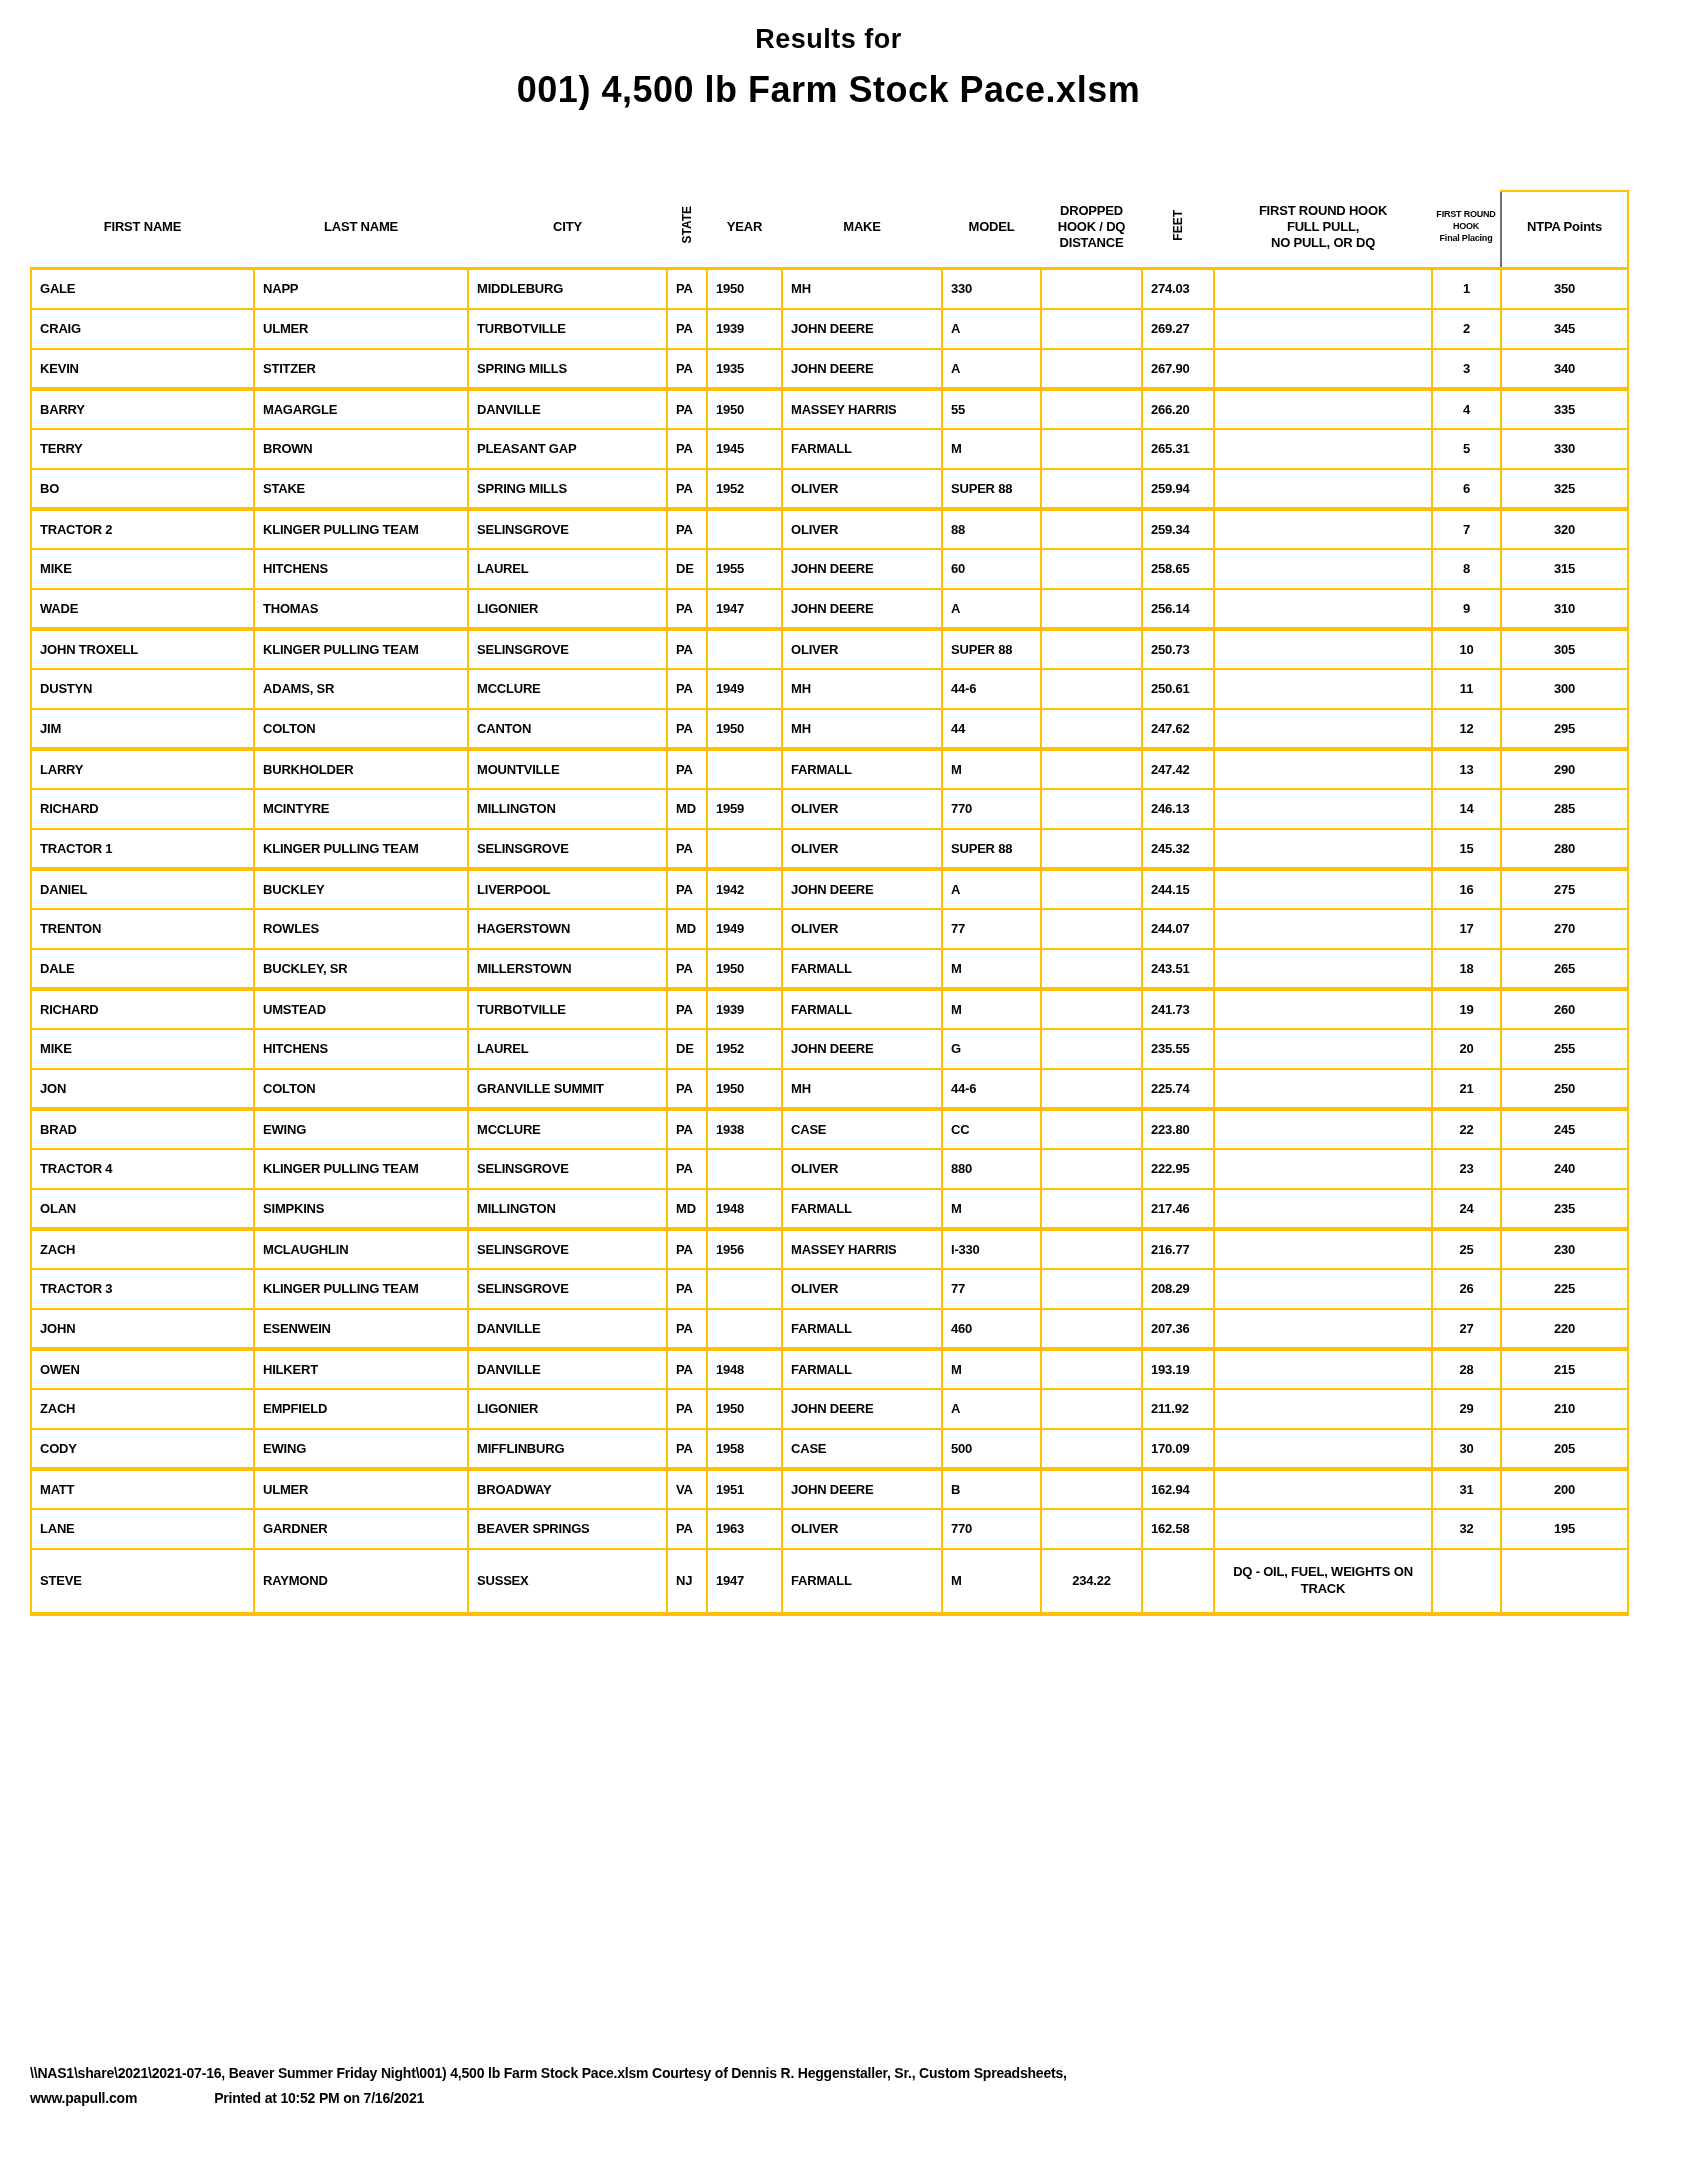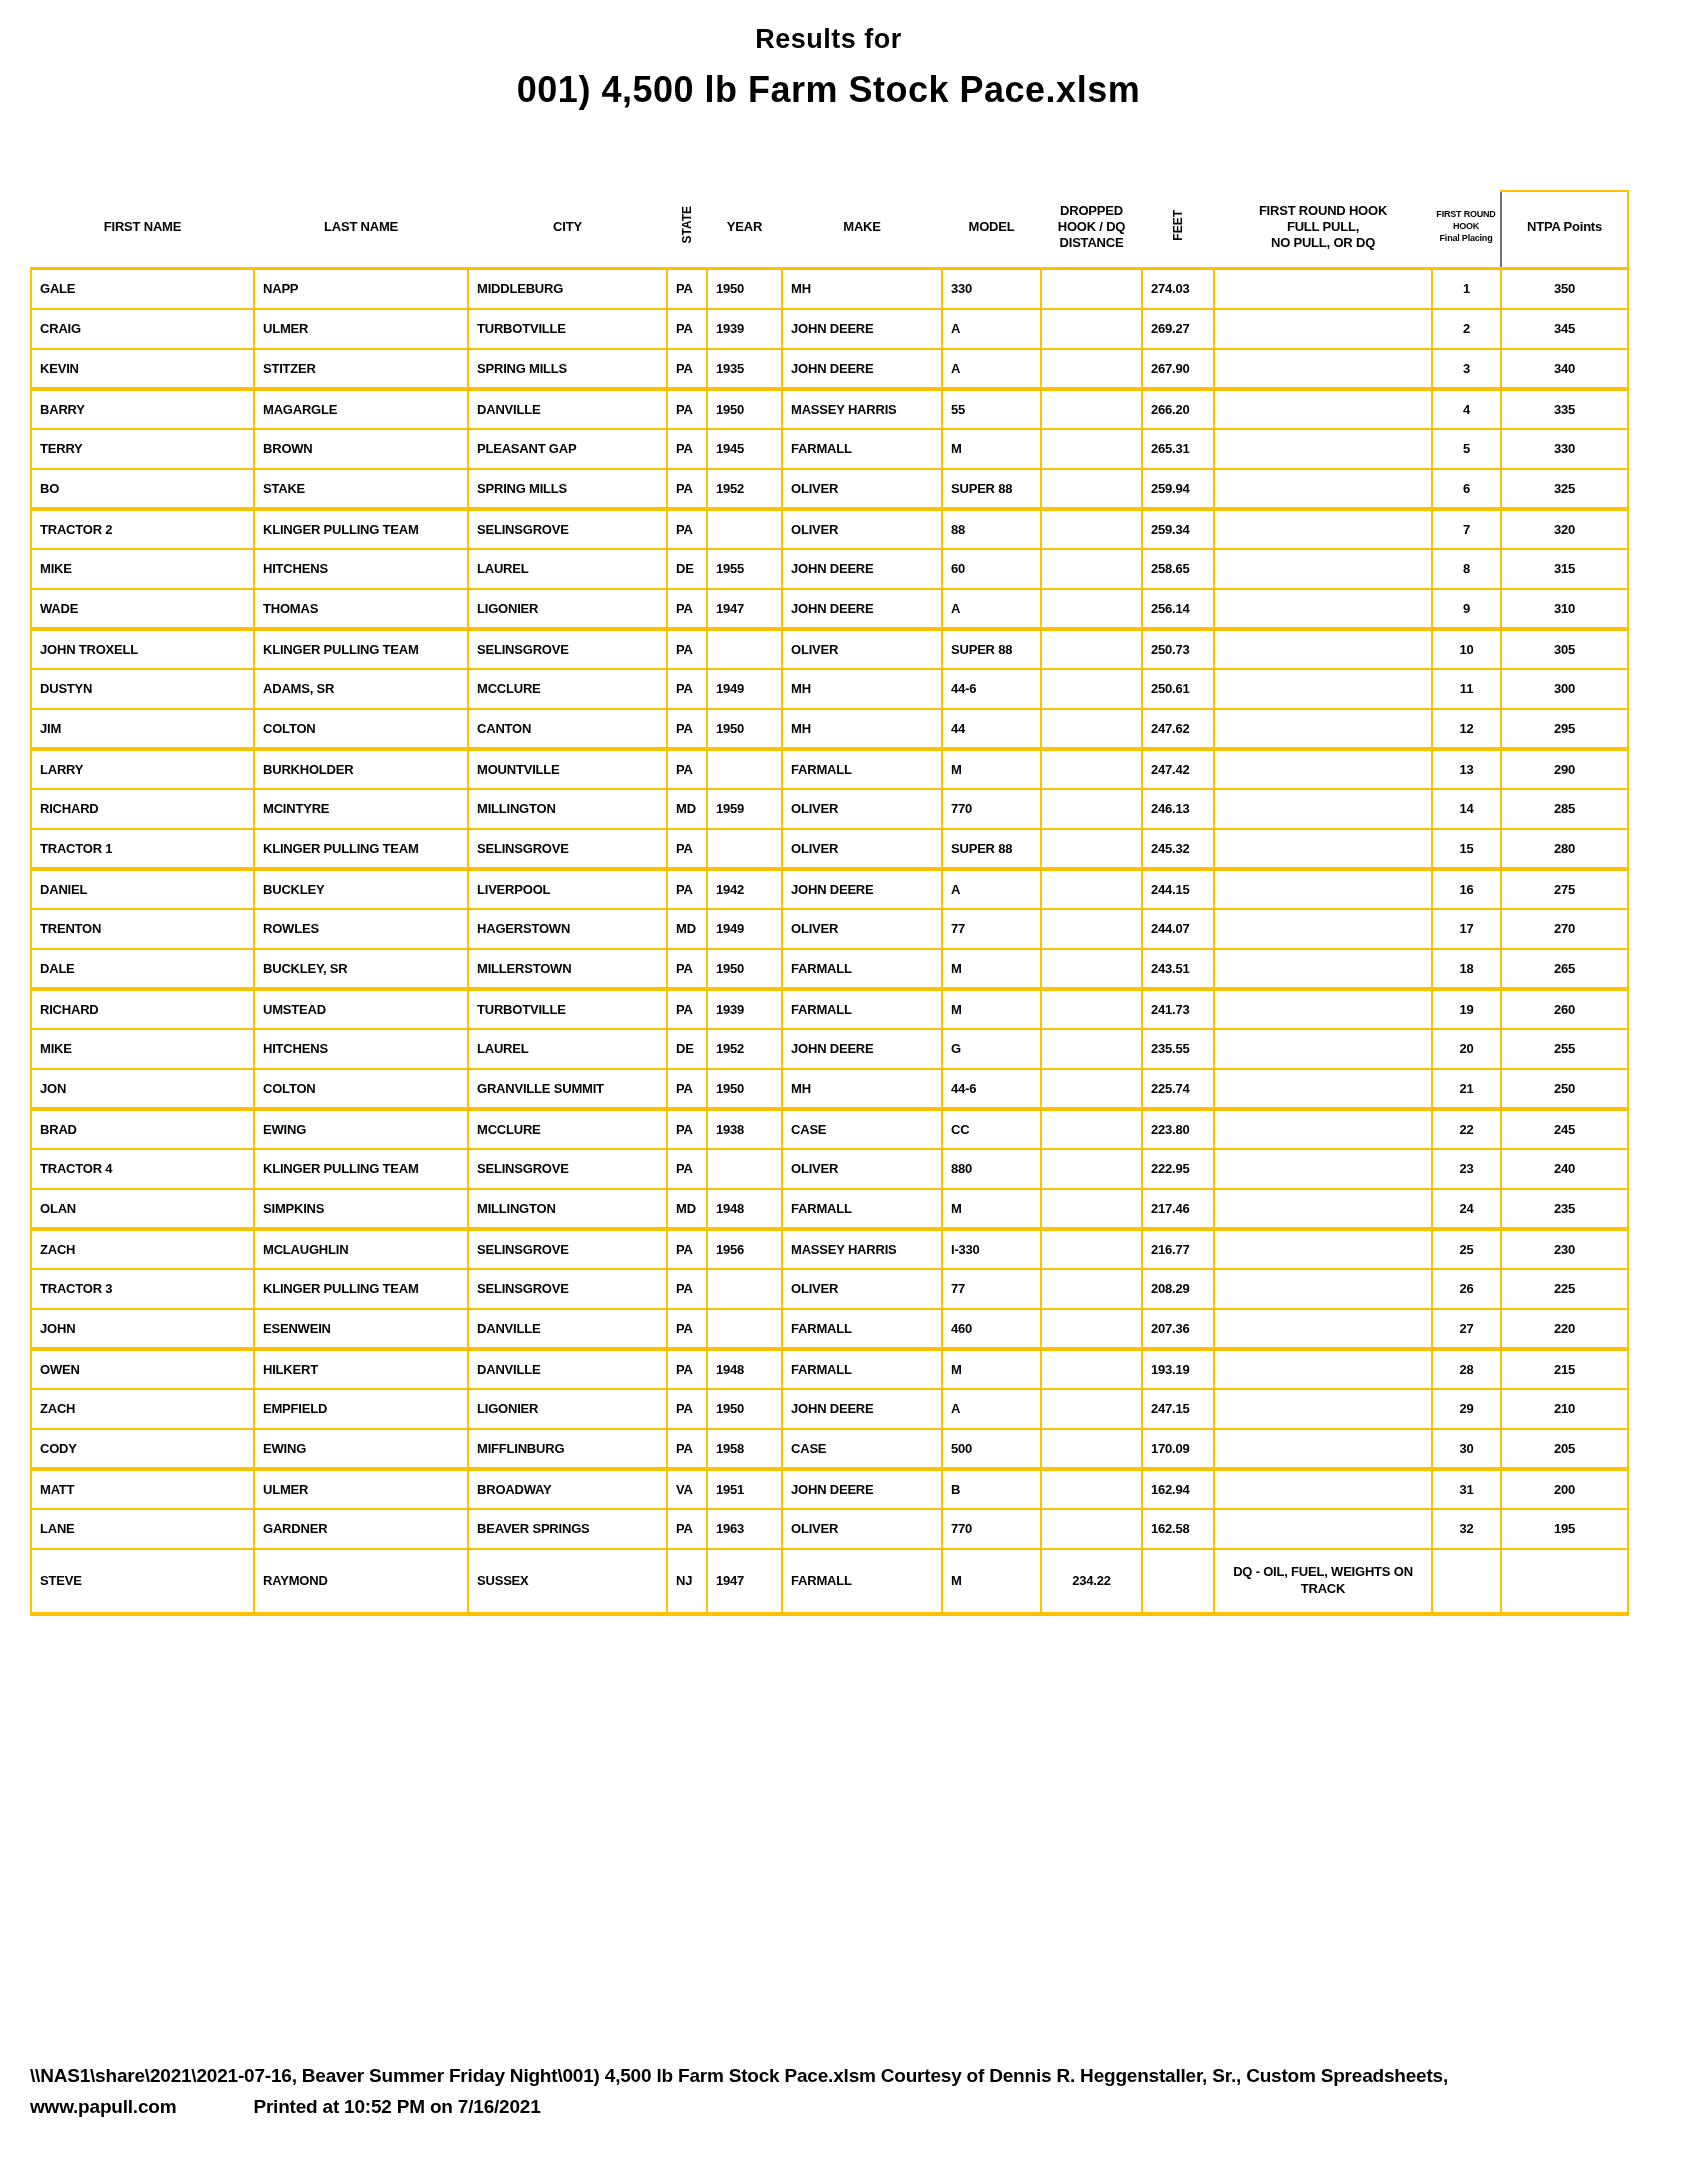--- a/index.html
+++ b/index.html
@@ -77,21 +77,21 @@
     text-align: center; padding-left: 4px;
   }
   tbody td.col-first_round {
     text-align: center; white-space: normal; line-height: 1.3; padding-left: 4px; margin-left: 36px;
   }
 
   
   .footer {
     position: absolute;
     left: 30px; top: 2065px; width: 1604px;
-    font-size: 19px; font-weight: 700;
+    font-size: 14px; font-weight: 700;
     letter-spacing: -0.2px;
     line-height: 1.2;
   }
   .footer-line2 { margin-top: 8px; }
   .footer-printed { margin-left: 77px; }
 </style>
 </head>
 <body>
 
 <div class="title-block">
@@ -532,21 +532,21 @@
         </tr>
         <tr>
           <td class="col-first_name">ZACH</td>
           <td class="col-last_name">EMPFIELD</td>
           <td class="col-city">LIGONIER</td>
           <td class="col-state">PA</td>
           <td class="col-year">1950</td>
           <td class="col-make">JOHN DEERE</td>
           <td class="col-model">A</td>
           <td class="col-dropped"></td>
-          <td class="col-feet">247.15</td>
+          <td class="col-feet">211.92</td>
           <td class="col-first_round"></td>
           <td class="col-placing">29</td>
           <td class="col-ntpa">210</td>
         </tr>
         <tr class="flight-end">
           <td class="col-first_name">CODY</td>
           <td class="col-last_name">EWING</td>
           <td class="col-city">MIFFLINBURG</td>
           <td class="col-state">PA</td>
           <td class="col-year">1958</td>

